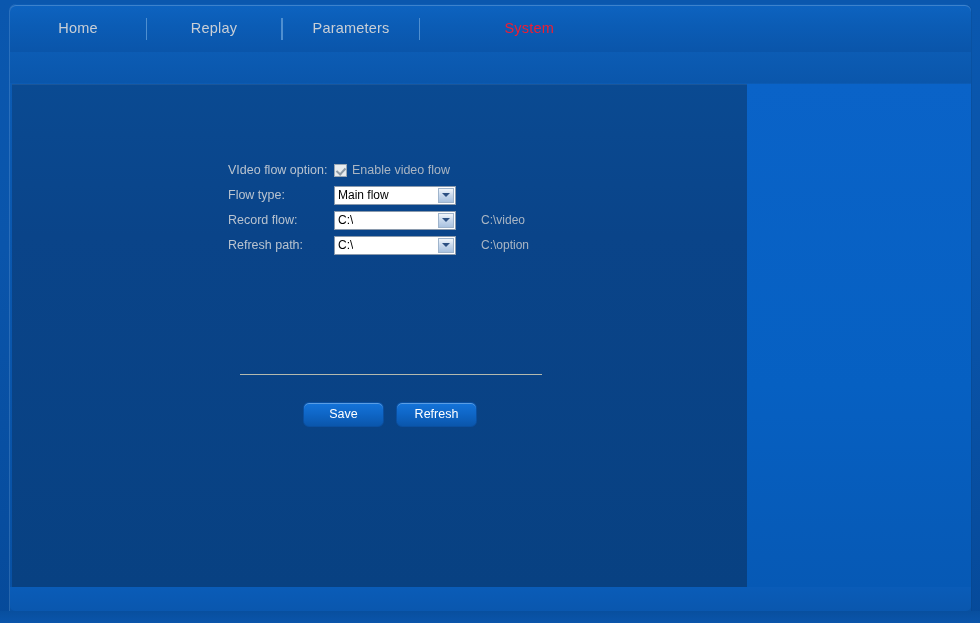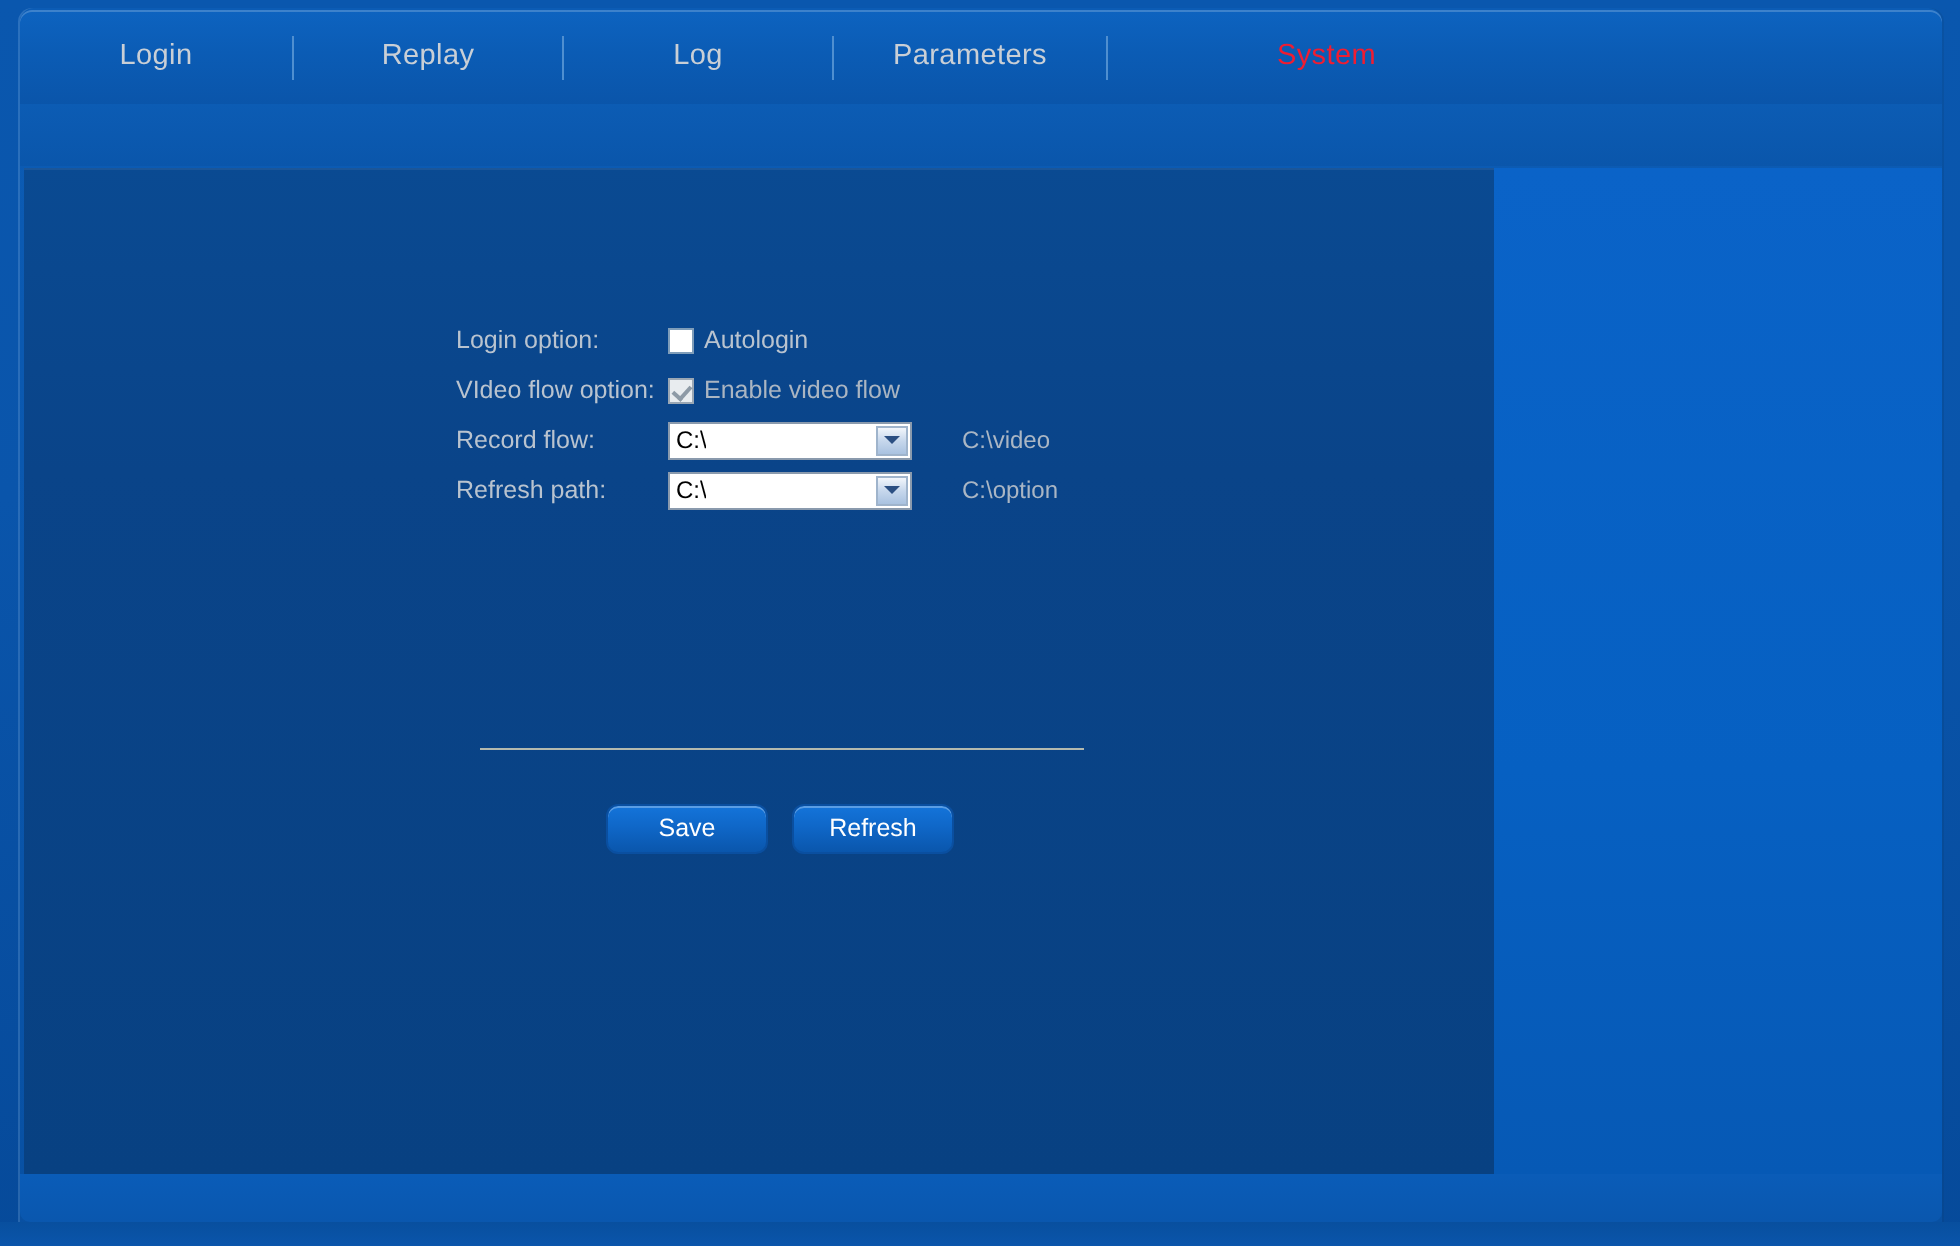--- a/index.html
+++ b/index.html
@@ -279,55 +279,58 @@
   }
 </style>
 </head>
 <body>
 
 <div id="app">
   <div id="app-rim"></div>
 
   <div id="navbar">
     <div id="navlist">
-        <div class="navitem" style="width: 136px;">Login</div>
+        <div class="navitem" style="width: 136px;">Home</div>
         <div class="navsep"></div>
         <div class="navitem" style="width: 134px;">Replay</div>
         <div class="navsep"></div>
-        <div class="navitem" style="width: 134px;">Log</div>
         <div class="navsep"></div>
         <div class="navitem" style="width: 136px;">Parameters</div>
         <div class="navsep"></div>
         <div class="navitem active" style="width: 134px;">System</div>
       </div>
   </div>
   <div id="subband"></div>
 
   <div id="content-row">
 
     <div id="work-panel">
 
       <div id="form">
 
-        <div class="frow">
-          <div class="flabel">Login option:</div>
-          <div class="ffield">
-            <div class="chk" id="chk-autologin"></div>
-            <span class="chklabel">Autologin</span>
-          </div>
-        </div>
 
         <div class="frow">
           <div class="flabel">VIdeo flow option:</div>
           <div class="ffield">
             <div class="chk checked disabled" id="chk-videoflow"></div>
             <span class="chklabel dim">Enable video flow</span>
           </div>
         </div>
 
+        <div class="frow">
+          <div class="flabel">Flow type:</div>
+          <div class="ffield">
+            <div class="sel">
+              <span class="seltext">Main flow</span>
+              <span class="arrowbox">
+                <span class="tri"></span>
+              </span>
+            </div>
+          </div>
+        </div>
 
         <div class="frow">
           <div class="flabel">Record flow:</div>
           <div class="ffield">
             <div class="sel">
               <span class="seltext">C:\</span>
               <span class="arrowbox">
                 <span class="tri"></span>
               </span>
             </div>

